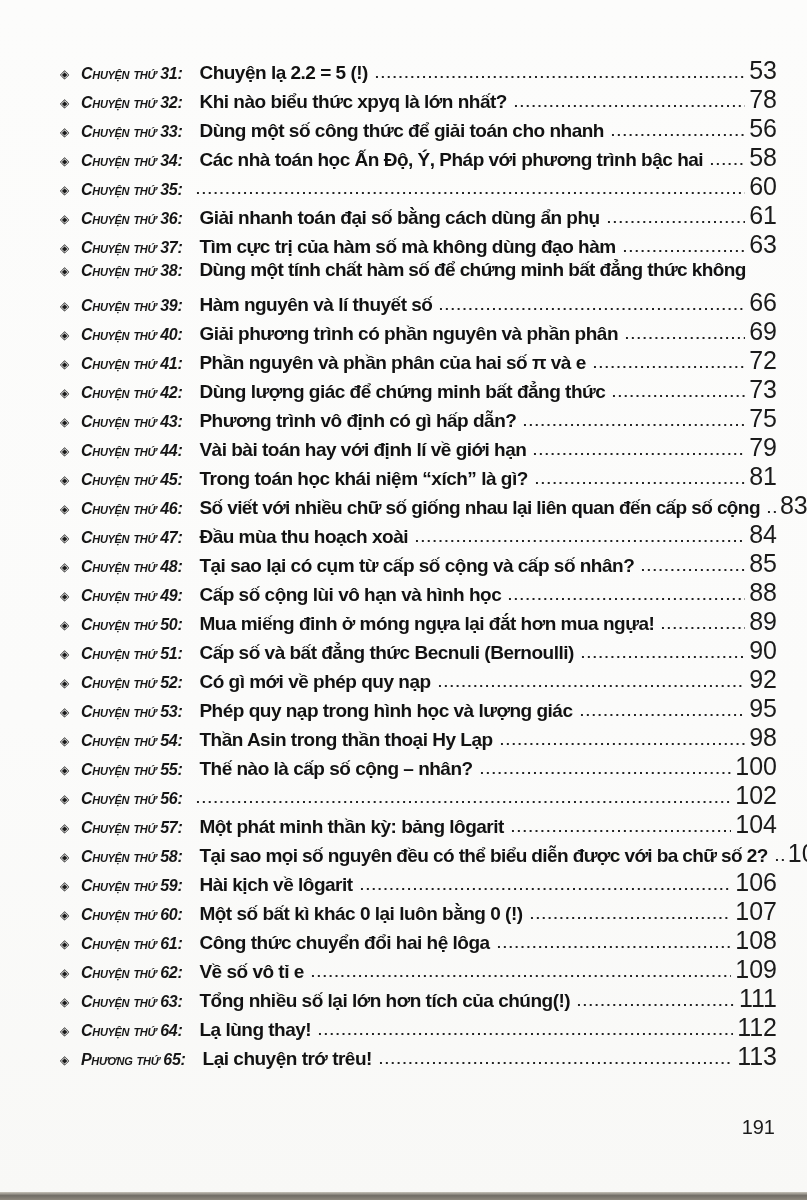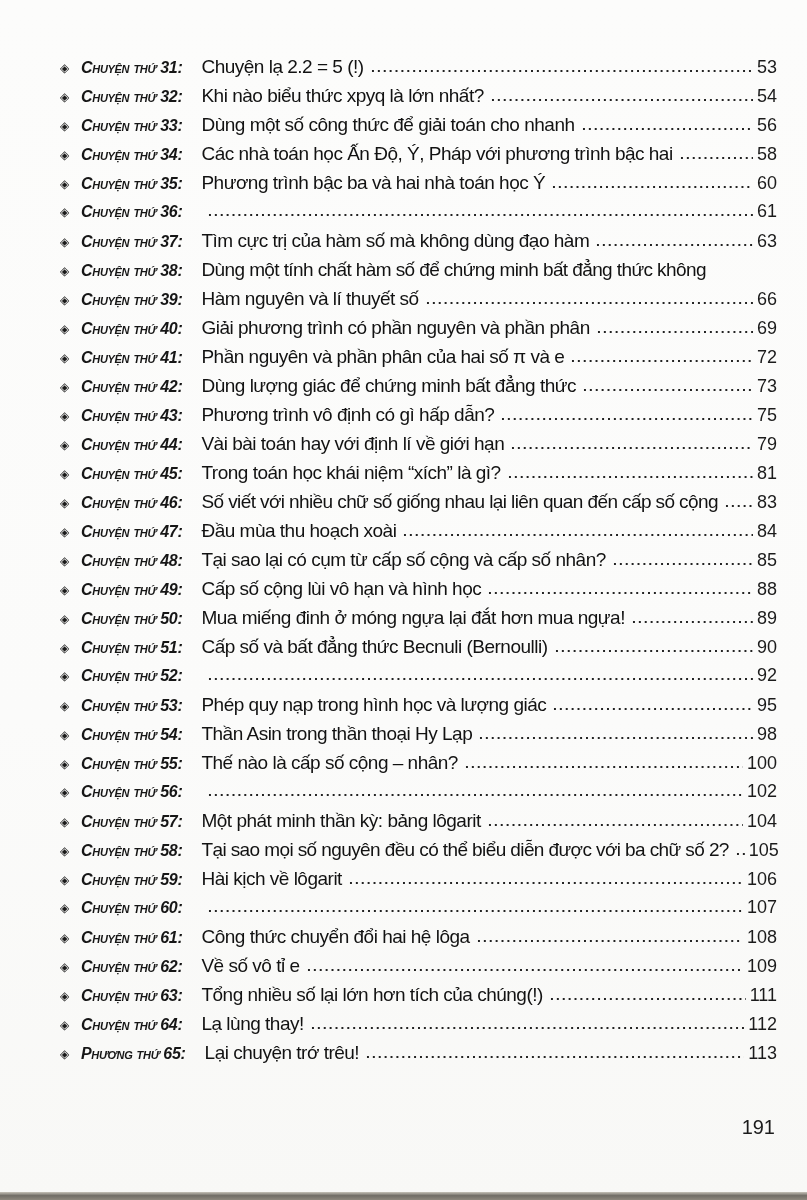--- a/index.html
+++ b/index.html
@@ -13,36 +13,37 @@
   .sheet{position:absolute;inset:0;background:linear-gradient(180deg,#fcfcfb 0%,#fbfbfa 60%,#f8f8f6 100%);}
   .toc{padding:56px 30px 0 60px;}
   .row{display:flex;align-items:baseline;height:29px;}
   .bullet{
     flex:0 0 21px;width:21px;font-size:12px;color:#1a1a1a;
     transform:translateY(-1px);
   }
   .label{
     flex:0 0 auto;white-space:nowrap;
     font-style:italic;font-variant:small-caps;font-weight:700;
-    font-size:16px;letter-spacing:-0.3px;margin-right:19px;
+    font-size:16px;letter-spacing:-0.3px;margin-right:7px;
     color:#161616;
   }
   .title{
     flex:0 0 auto;white-space:nowrap;
-    font-weight:400;font-size:19px;letter-spacing:-0.5px;
+    font-weight:700;font-size:19px;letter-spacing:-0.5px;
     color:#121212;
+    margin-left:10px;
   }
   .condensed .title{font-size:19px;letter-spacing:-0.6px;}
   .leader{
     flex:1 1 auto;min-width:10px;height:12px;margin:0 4px 0 6px;
     background-image:radial-gradient(circle,#222 1.05px,transparent 1.4px);
     background-size:5.9px 4px;background-repeat:repeat-x;
     background-position:left bottom;
   }
-  .pagenum{flex:0 0 auto;font-size:18px;font-weight:400;color:#1b1b1b;}
+  .pagenum{flex:0 0 auto;font-size:25px;font-weight:400;color:#1b1b1b;}
   .row.cont{padding-left:140px;}
   .footer{
     position:absolute;top:1116px;right:32px;
     font-size:20px;font-weight:400;color:#1b1b1b;text-align:center;
   }
   .bottom-edge{
     position:absolute;left:0;bottom:0;width:100%;height:8px;
     background:linear-gradient(to bottom,#c6c2b8 0%,#716d66 45%,#8d887e 100%);
   }
 </style>
@@ -57,21 +58,21 @@
     <span class="title">Chuyện lạ 2.2 = 5 (!)</span>
     <span class="leader"></span>
     <span class="pagenum">53</span>
   </div>
 
   <div class="row">
     <span class="bullet">◈</span>
     <span class="label">Chuyện thứ 32:</span>
     <span class="title">Khi nào biểu thức xpyq là lớn nhất?</span>
     <span class="leader"></span>
-    <span class="pagenum">54</span>
+    <span class="pagenum">78</span>
   </div>
 
   <div class="row">
     <span class="bullet">◈</span>
     <span class="label">Chuyện thứ 33:</span>
     <span class="title">Dùng một số công thức để giải toán cho nhanh</span>
     <span class="leader"></span>
     <span class="pagenum">56</span>
   </div>
 
@@ -79,28 +80,28 @@
     <span class="bullet">◈</span>
     <span class="label">Chuyện thứ 34:</span>
     <span class="title">Các nhà toán học Ấn Độ, Ý, Pháp với phương trình bậc hai</span>
     <span class="leader"></span>
     <span class="pagenum">58</span>
   </div>
 
   <div class="row">
     <span class="bullet">◈</span>
     <span class="label">Chuyện thứ 35:</span>
-    <span class="title">Phương trình bậc ba và hai nhà toán học Ý</span>
     <span class="leader"></span>
     <span class="pagenum">60</span>
   </div>
 
   <div class="row">
     <span class="bullet">◈</span>
     <span class="label">Chuyện thứ 36:</span>
+    <span class="title">Giải nhanh toán đại số bằng cách dùng ẩn phụ</span>
     <span class="leader"></span>
     <span class="pagenum">61</span>
   </div>
 
   <div class="row">
     <span class="bullet">◈</span>
     <span class="label">Chuyện thứ 37:</span>
     <span class="title">Tìm cực trị của hàm số mà không dùng đạo hàm</span>
     <span class="leader"></span>
     <span class="pagenum">63</span>
@@ -214,20 +215,21 @@
     <span class="bullet">◈</span>
     <span class="label">Chuyện thứ 51:</span>
     <span class="title">Cấp số và bất đẳng thức Becnuli (Bernoulli)</span>
     <span class="leader"></span>
     <span class="pagenum">90</span>
   </div>
 
   <div class="row">
     <span class="bullet">◈</span>
     <span class="label">Chuyện thứ 52:</span>
+    <span class="title">Có gì mới về phép quy nạp</span>
     <span class="leader"></span>
     <span class="pagenum">92</span>
   </div>
 
   <div class="row">
     <span class="bullet">◈</span>
     <span class="label">Chuyện thứ 53:</span>
     <span class="title">Phép quy nạp trong hình học và lượng giác</span>
     <span class="leader"></span>
     <span class="pagenum">95</span>
@@ -276,20 +278,21 @@
     <span class="bullet">◈</span>
     <span class="label">Chuyện thứ 59:</span>
     <span class="title">Hài kịch về lôgarit</span>
     <span class="leader"></span>
     <span class="pagenum">106</span>
   </div>
 
   <div class="row">
     <span class="bullet">◈</span>
     <span class="label">Chuyện thứ 60:</span>
+    <span class="title">Một số bất kì khác 0 lại luôn bằng 0 (!)</span>
     <span class="leader"></span>
     <span class="pagenum">107</span>
   </div>
 
   <div class="row">
     <span class="bullet">◈</span>
     <span class="label">Chuyện thứ 61:</span>
     <span class="title">Công thức chuyển đổi hai hệ lôga</span>
     <span class="leader"></span>
     <span class="pagenum">108</span>

